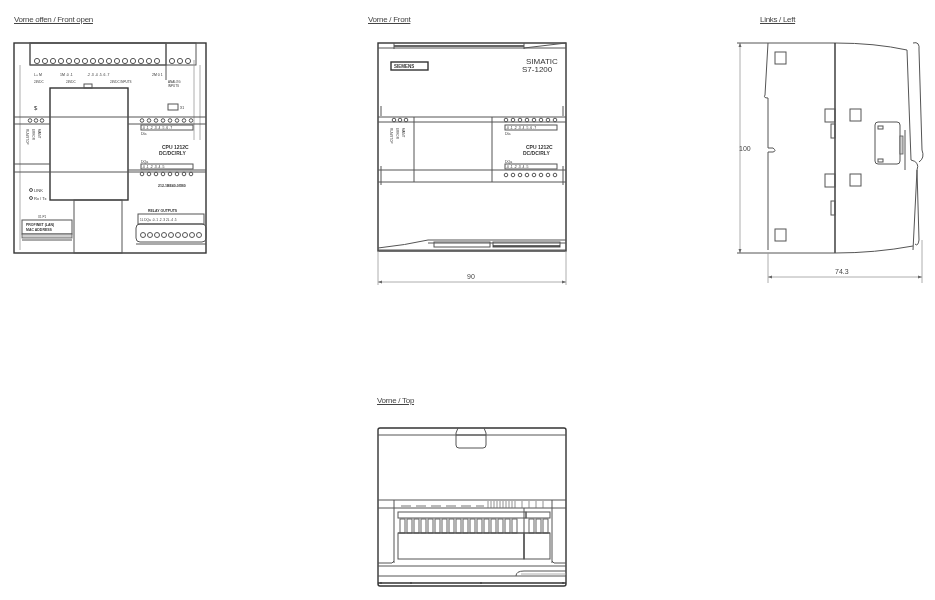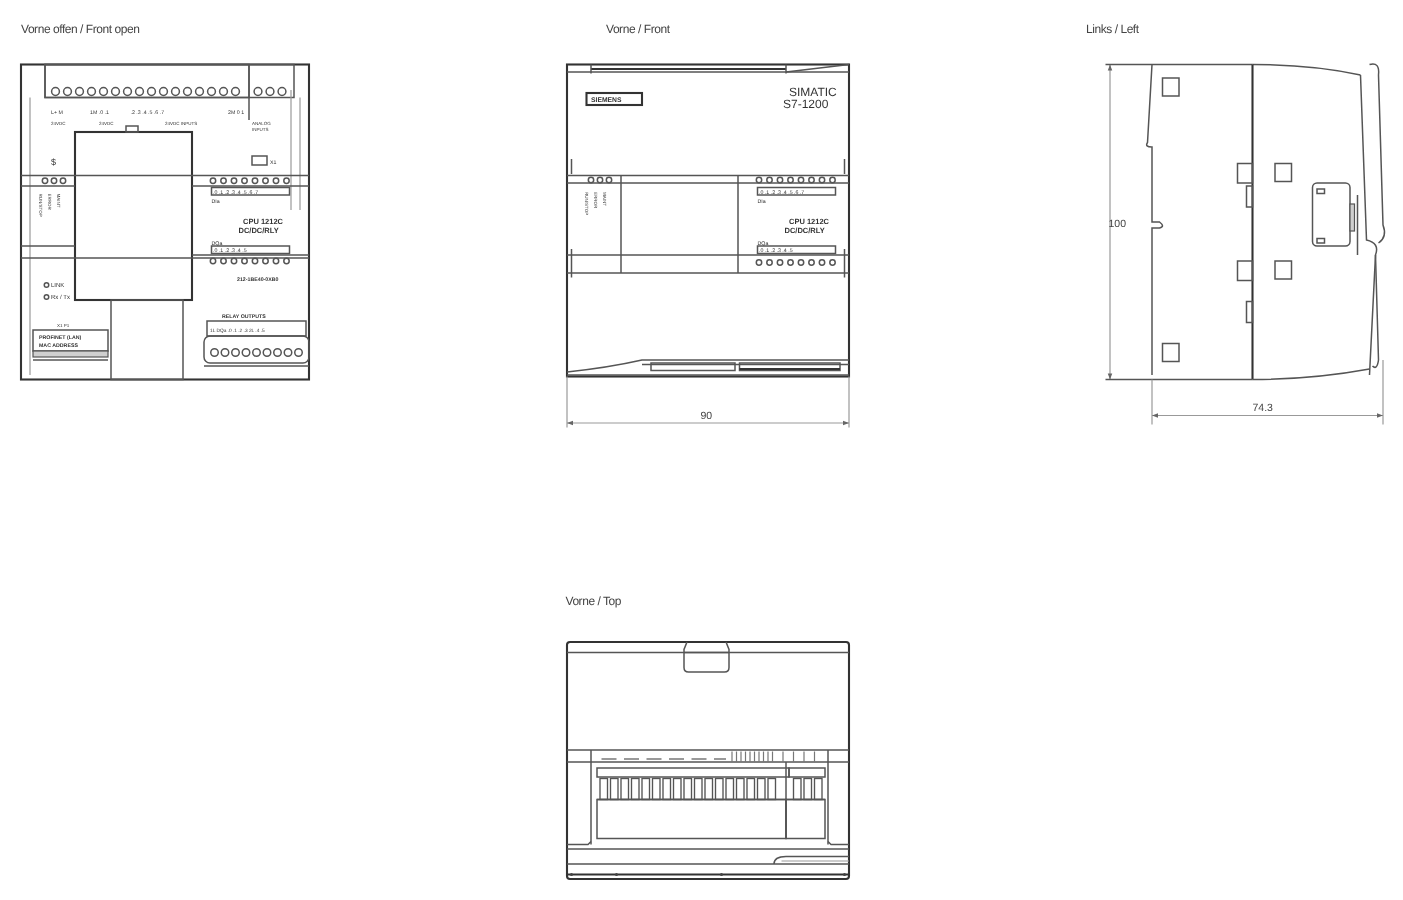--- a/index.html
+++ b/index.html
@@ -1,32 +1,32 @@
 <!DOCTYPE html>
 <html><head>
 <meta charset="utf-8">
 <style>
   html, body { margin:0; padding:0; background:#ffffff; }
   body { width:935px; height:600px; position:relative; overflow:hidden;
          font-family:"Liberation Sans", sans-serif; color:#333; }
-  .view-title { position:absolute; font-size:8px; color:#444; letter-spacing:-0.3px; white-space:nowrap; }
+  .view-title { position:absolute; font-size:8px; color:#444; letter-spacing:-0.3px; white-space:nowrap;text-decoration:underline; }
   svg { position:absolute; overflow:visible; }
   .ln { stroke:#555; stroke-width:1; fill:none; }
   .ln2 { stroke:#333; stroke-width:1.4; fill:none; }
   .lnl { stroke:#999; stroke-width:0.8; fill:none; }
   .fillg { fill:#cfcfcf; stroke:#555; stroke-width:0.8; }
   .txt { font-family:"Liberation Sans", sans-serif; fill:#333; }
   .dim { font-family:"Liberation Sans", sans-serif; fill:#444; font-size:7px; }
 </style>
 </head>
 <body>
 
 <div class="view-title" style="left:14px;top:15px;">Vorne offen / Front open</div>
-<div class="view-title" style="left:404px;top:15px;">Vorne / Front</div>
-<div class="view-title" style="left:724px;top:15px;">Links / Left</div>
+<div class="view-title" style="left:368px;top:15px;">Vorne / Front</div>
+<div class="view-title" style="left:760px;top:15px;">Links / Left</div>
 <div class="view-title" style="left:377px;top:396px;">Vorne / Top</div>
 
 <svg width="200" height="220" style="left:12px;top:40px;" viewBox="0 0 200 220">
 
   <rect class="ln2" x="2" y="3" width="192" height="210"></rect>
 
   <rect class="ln" x="18" y="3" width="136" height="22"></rect>
   <rect class="ln" x="18" y="3" width="166" height="22"></rect>
   <line class="ln" x1="154" y1="3" x2="154" y2="40"></line>
   <g>

